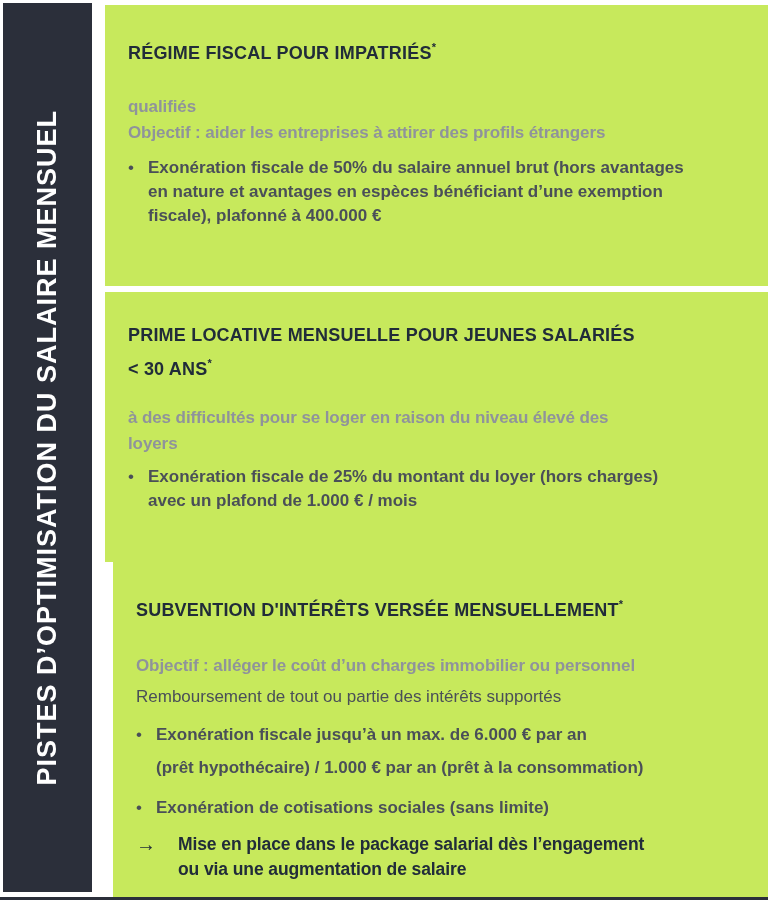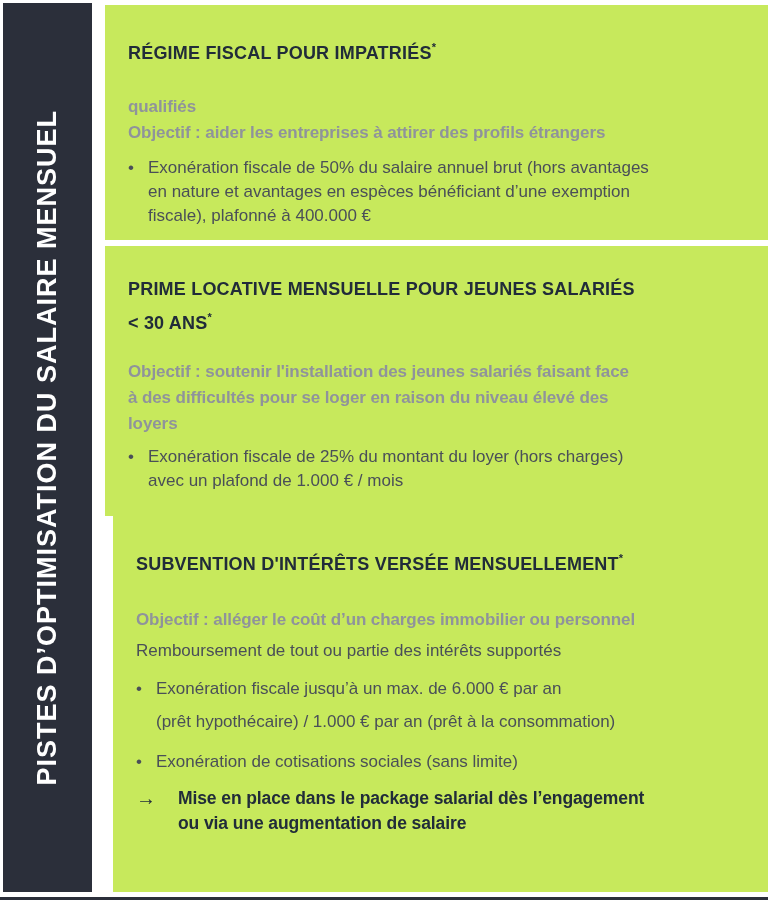--- a/index.html
+++ b/index.html
@@ -15,21 +15,21 @@
   }
   .sidebar-label {
     writing-mode:vertical-rl; transform:rotate(180deg);
     white-space:nowrap; color:#ffffff; font-weight:bold;
     font-size:27px; letter-spacing:1px;
   }
 
   
   .panels { position:absolute; left:105px; top:5px; width:663px; }
   .panel { background:var(--green,#c7e95c); width:663px; padding-left:23px; padding-right:28px; }
-  .panel-1 { height:235px; padding-top:31px; margin-bottom:6px; }
+  .panel-1 { height:281px; padding-top:31px; margin-bottom:6px; }
   .panel-2 { height:270px; padding-top:29px; }
   .panel-3 { height:376px; padding-top:31px;margin-left:8px; }
 
   .panel-title {
     font-size:18px; font-weight:bold; letter-spacing:0.2px;
     color:var(--titlenavy,#212c39); line-height:22px;
   }
   .panel-2 .panel-title { line-height:28px; }
   .panel-title .tline { display:block; }
   .ast { font-size:11px; vertical-align:8px; font-weight:bold; }
@@ -40,21 +40,21 @@
   }
   .line { display:block; }
 
   .para { font-size:17px; line-height:24px; color:var(--bodytext,#4a4f58); }
 
   .bullet { display:flex; margin-top:10px; }
   .bullet .glyph {
     width:20px; flex:0 0 20px; font-size:17px; line-height:24px;
     color:var(--bodytext,#4a4f58);
   }
-  .bullet .btext { font-size:17px; line-height:24px; color:var(--bodytext,#4a4f58); }
+  .bullet .btext { font-size:17px; line-height:24px; color:var(--bodytext,#4a4f58);font-weight:bold; }
 
   .panel-1 .objective { margin-top:30px; }
   .panel-2 .objective { margin-top:22px; }
   .panel-2 .bullet   { margin-top:8px; }
   .panel-3 .objective { margin-top:32px; }
   .panel-3 .para      { margin-top:6px; }
   .panel-3 .bullet-1  { margin-top:14px; }
   .panel-3 .bullet-1 .gapline { margin-top:9px; }
   .panel-3 .bullet-2  { margin-top:16px; }
 
@@ -97,21 +97,20 @@
           <span class="line">Exonération fiscale de 50% du salaire annuel brut (hors avantages</span>
           <span class="line">en nature et avantages en espèces bénéficiant d’une exemption</span>
           <span class="line">fiscale), plafonné à 400.000 €</span>
         </span>
       </div>
     </section>
 
     <section class="panel panel-2">
       <h2 class="panel-title"><span class="tline">PRIME LOCATIVE MENSUELLE POUR JEUNES SALARIÉS</span><span>&lt; 30 ANS</span><sup class="ast">*</sup></h2>
       <p class="objective">
-        <span class="line">Objectif : soutenir l'installation des jeunes salariés faisant face</span>
         <span class="line">à des difficultés pour se loger en raison du niveau élevé des</span>
         <span class="line">loyers</span>
       </p>
       <div class="bullet">
         <span class="glyph">•</span>
         <span class="btext">
           <span class="line">Exonération fiscale de 25% du montant du loyer (hors charges)</span>
           <span class="line">avec un plafond de 1.000 € / mois</span>
         </span>
       </div>

